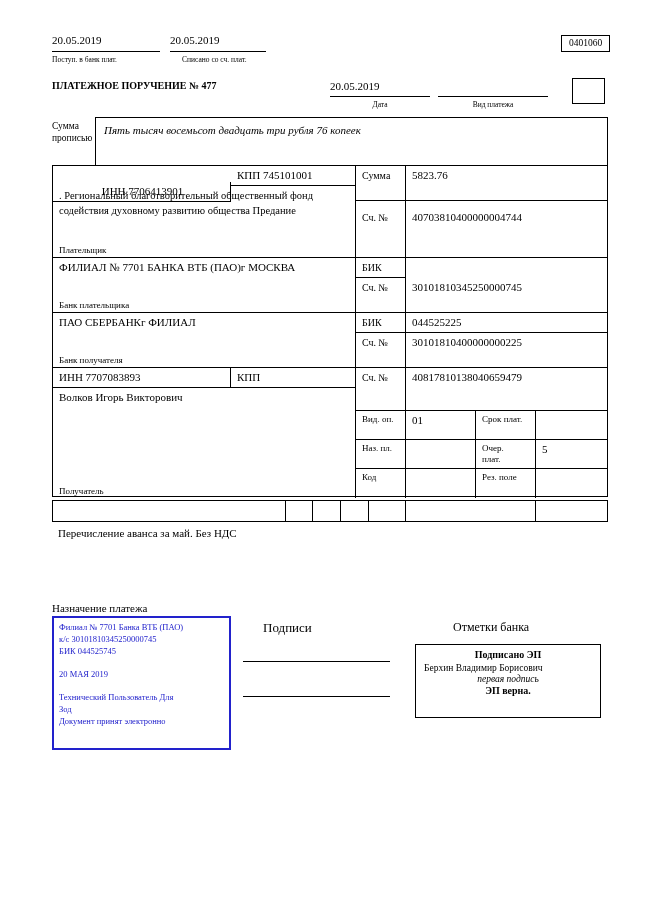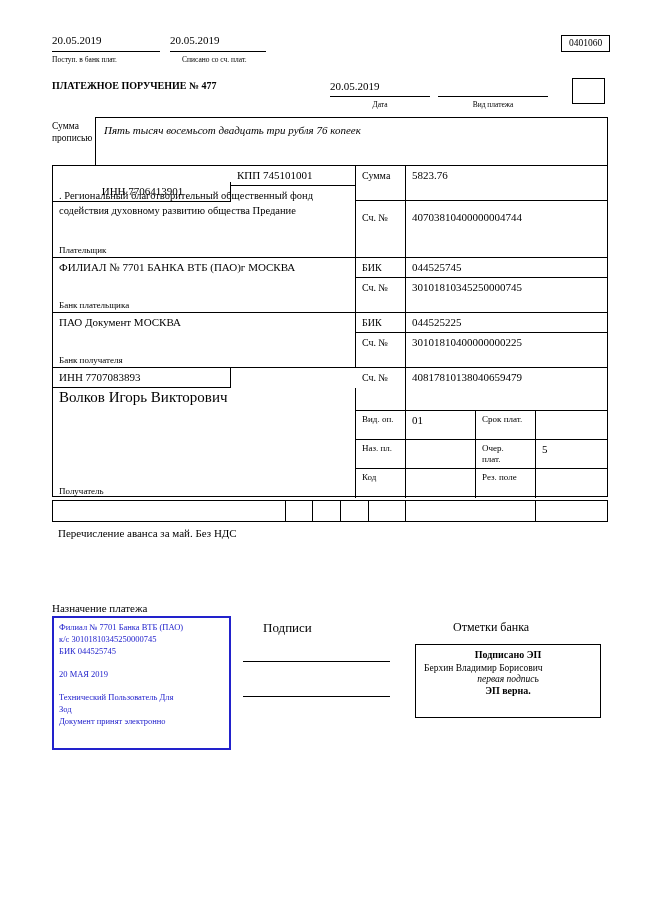--- a/index.html
+++ b/index.html
@@ -67,39 +67,39 @@
     <div class="seclab">Плательщик</div>
   </div>
   <div class="c br bb lab" style="left:303px;top:35px;width:50px;height:57px;padding-top:10px;">Сч. №</div>
   <div class="c bb" style="left:353px;top:35px;width:201px;height:57px;padding-top:10px;">40703810400000004744</div>
 
   <div class="br bb" style="position:absolute;left:0;top:92px;width:303px;height:55px;">
     <div class="name-text" style="font-size:11px;">ФИЛИАЛ № 7701 БАНКА ВТБ (ПАО)г МОСКВА</div>
     <div class="seclab">Банк плательщика</div>
   </div>
   <div class="c br bb lab" style="left:303px;top:92px;width:50px;height:20px;">БИК</div>
-  <div class="c bb" style="left:353px;top:92px;width:201px;height:20px;">044525745</div>
   <div class="c br bb lab" style="left:303px;top:112px;width:50px;height:35px;">Сч. №</div>
   <div class="c bb" style="left:353px;top:112px;width:201px;height:35px;">30101810345250000745</div>
 
   <div class="br bb" style="position:absolute;left:0;top:147px;width:303px;height:55px;">
-    <div class="name-text" style="font-size:11px;">ПАО Документ МОСКВА</div>
+    <div class="name-text" style="font-size:11px;">ПАО СБЕРБАНКг ФИЛИАЛ</div>
     <div class="seclab">Банк получателя</div>
   </div>
   <div class="c br bb lab" style="left:303px;top:147px;width:50px;height:20px;">БИК</div>
   <div class="c bb" style="left:353px;top:147px;width:201px;height:20px;">044525225</div>
   <div class="c br bb lab" style="left:303px;top:167px;width:50px;height:35px;">Сч. №</div>
   <div class="c bb" style="left:353px;top:167px;width:201px;height:35px;">30101810400000000225</div>
 
   <div class="c br bb" style="left:0;top:202px;width:178px;height:20px;">ИНН 7707083893</div>
+  <div class="c br bb" style="left:178px;top:202px;width:125px;height:20px;">КПП</div>
   <div class="c br bb lab" style="left:303px;top:202px;width:50px;height:43px;">Сч. №</div>
   <div class="c bb" style="left:353px;top:202px;width:201px;height:43px;">40817810138040659479</div>
 
   <div class="br" style="position:absolute;left:0;top:222px;width:303px;height:110px;">
-    <div class="name-text" style="font-size:15px;">Волков Игорь Викторович</div>
+    <div class="name-text" style="font-size:11px;">Волков Игорь Викторович</div>
     <div class="seclab">Получатель</div>
   </div>
 
   <div class="c br bb slab" style="left:303px;top:245px;width:50px;height:29px;">Вид. оп.</div>
   <div class="c br bb" style="left:353px;top:245px;width:70px;height:29px;">01</div>
   <div class="c br bb slab" style="left:423px;top:245px;width:60px;height:29px;">Срок плат.</div>
   <div class="c bb" style="left:483px;top:245px;width:71px;height:29px;"></div>
 
   <div class="c br bb slab" style="left:303px;top:274px;width:50px;height:29px;">Наз. пл.</div>
   <div class="c br bb" style="left:353px;top:274px;width:70px;height:29px;"></div>

